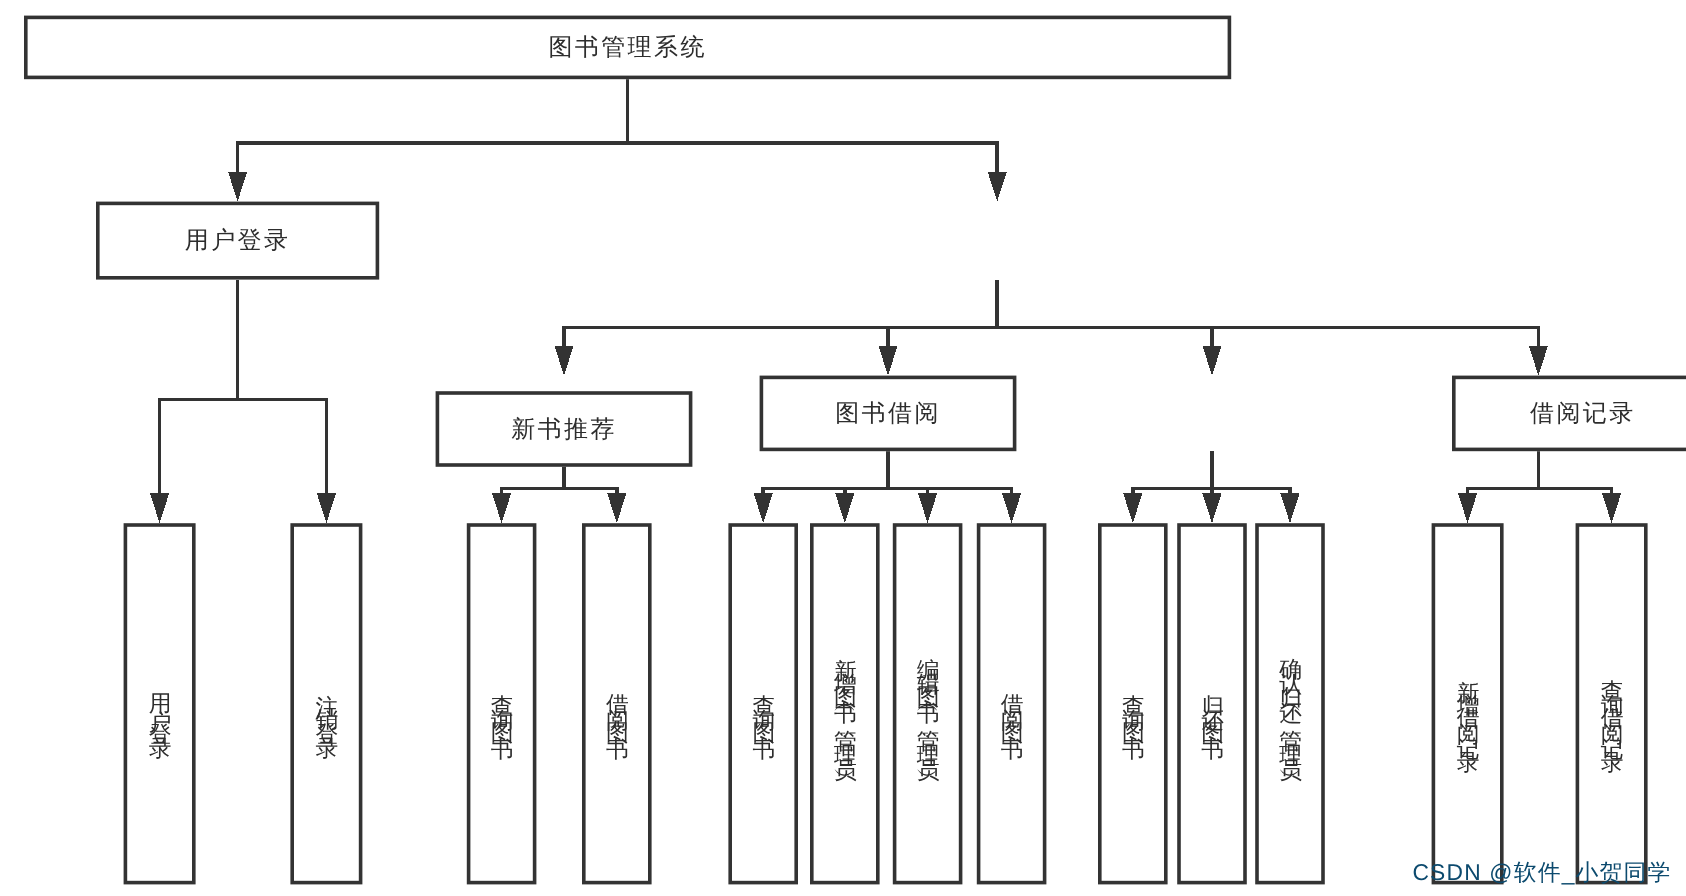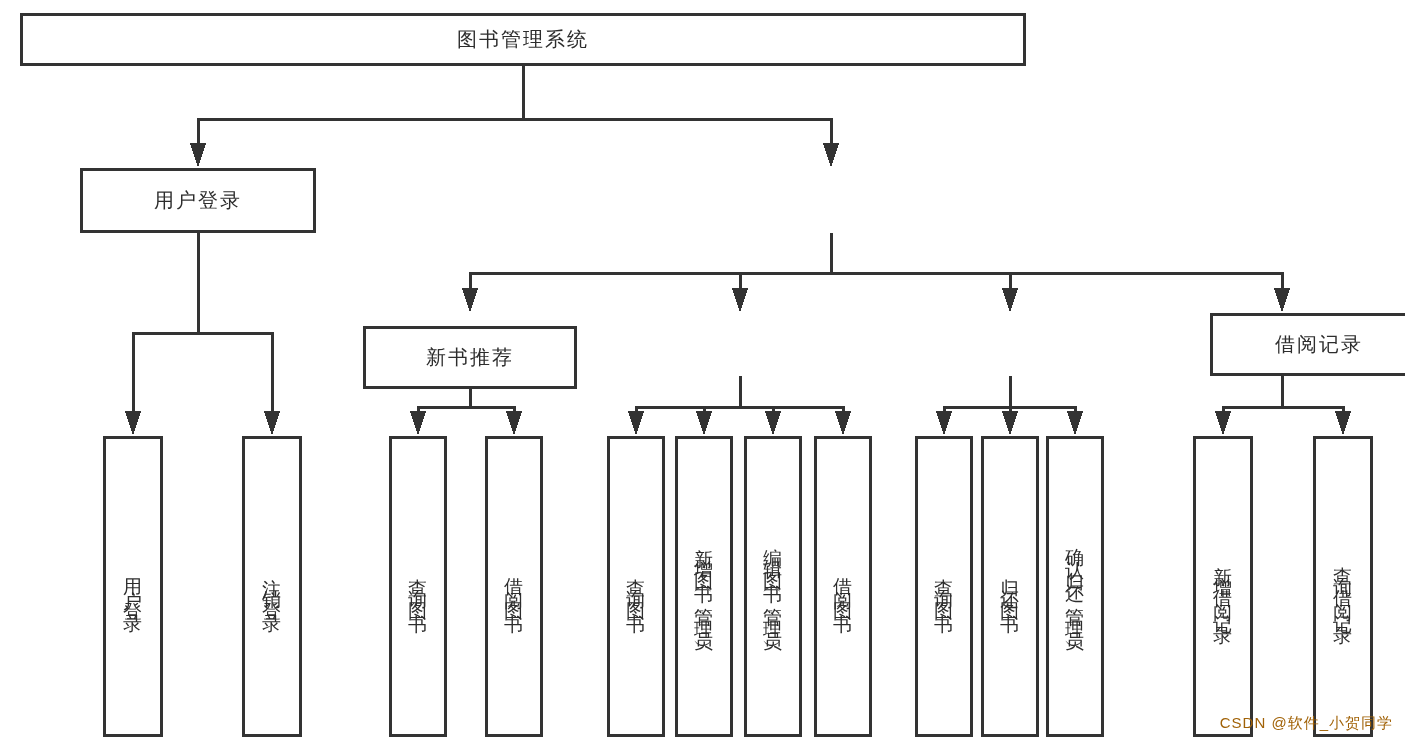--- a/index.html
+++ b/index.html
@@ -12,21 +12,21 @@
     position:absolute;box-sizing:border-box;background:#ffffff;
     border:3px solid #333333;display:flex;align-items:center;justify-content:center;
   }
   .hbox{font-size:20px;letter-spacing:2px;white-space:nowrap;}
   .vbox .vtext{
     writing-mode:vertical-rl;text-orientation:mixed;
     font-size:19px;letter-spacing:12px;line-height:1;white-space:nowrap;
   }
   .watermark{
     position:absolute;top:714px;right:12px;z-index:5;
-    font-size:15px;letter-spacing:1px;color:#a16207;white-space:nowrap;
+    font-size:19px;letter-spacing:1px;color:#0c4a6e;white-space:nowrap;
   }
 </style>
 </head>
 <body>
 
 <div class="stage">
 
   <svg class="wires" width="1405" height="747" viewBox="0 0 1405 747" stroke="#333333" stroke-width="3" fill="#333333" shape-rendering="crispEdges">
 
     <line x1="523" y1="66" x2="523" y2="120.5"></line>
@@ -91,20 +91,21 @@
       <polygon points="1215,411 1231,411 1223,436"></polygon>
       <polygon points="1335,411 1351,411 1343,436"></polygon>
     </g>
   </svg>
 
   <div class="node hbox" style="left:20px;top:13px;width:1006px;height:53px">图书管理系统</div>
 
   <div class="node hbox" style="left:80px;top:168px;width:236px;height:65px">用户登录</div>
 
   <div class="node hbox" style="left:363px;top:326px;width:214px;height:63px">新书推荐</div>
+  <div class="node hbox" style="left:633px;top:313px;width:214px;height:63px">图书借阅</div>
   <div class="node hbox" style="left:1210px;top:313px;width:218px;height:63px">借阅记录</div>
 
   <div class="node vbox" style="left:103px;top:436px;width:60px;height:301px">
     <span class="vtext">用户登录</span>
   </div>
   <div class="node vbox" style="left:242px;top:436px;width:60px;height:301px">
     <span class="vtext">注销登录</span>
   </div>
 
   <div class="node vbox" style="left:389px;top:436px;width:58px;height:301px">

